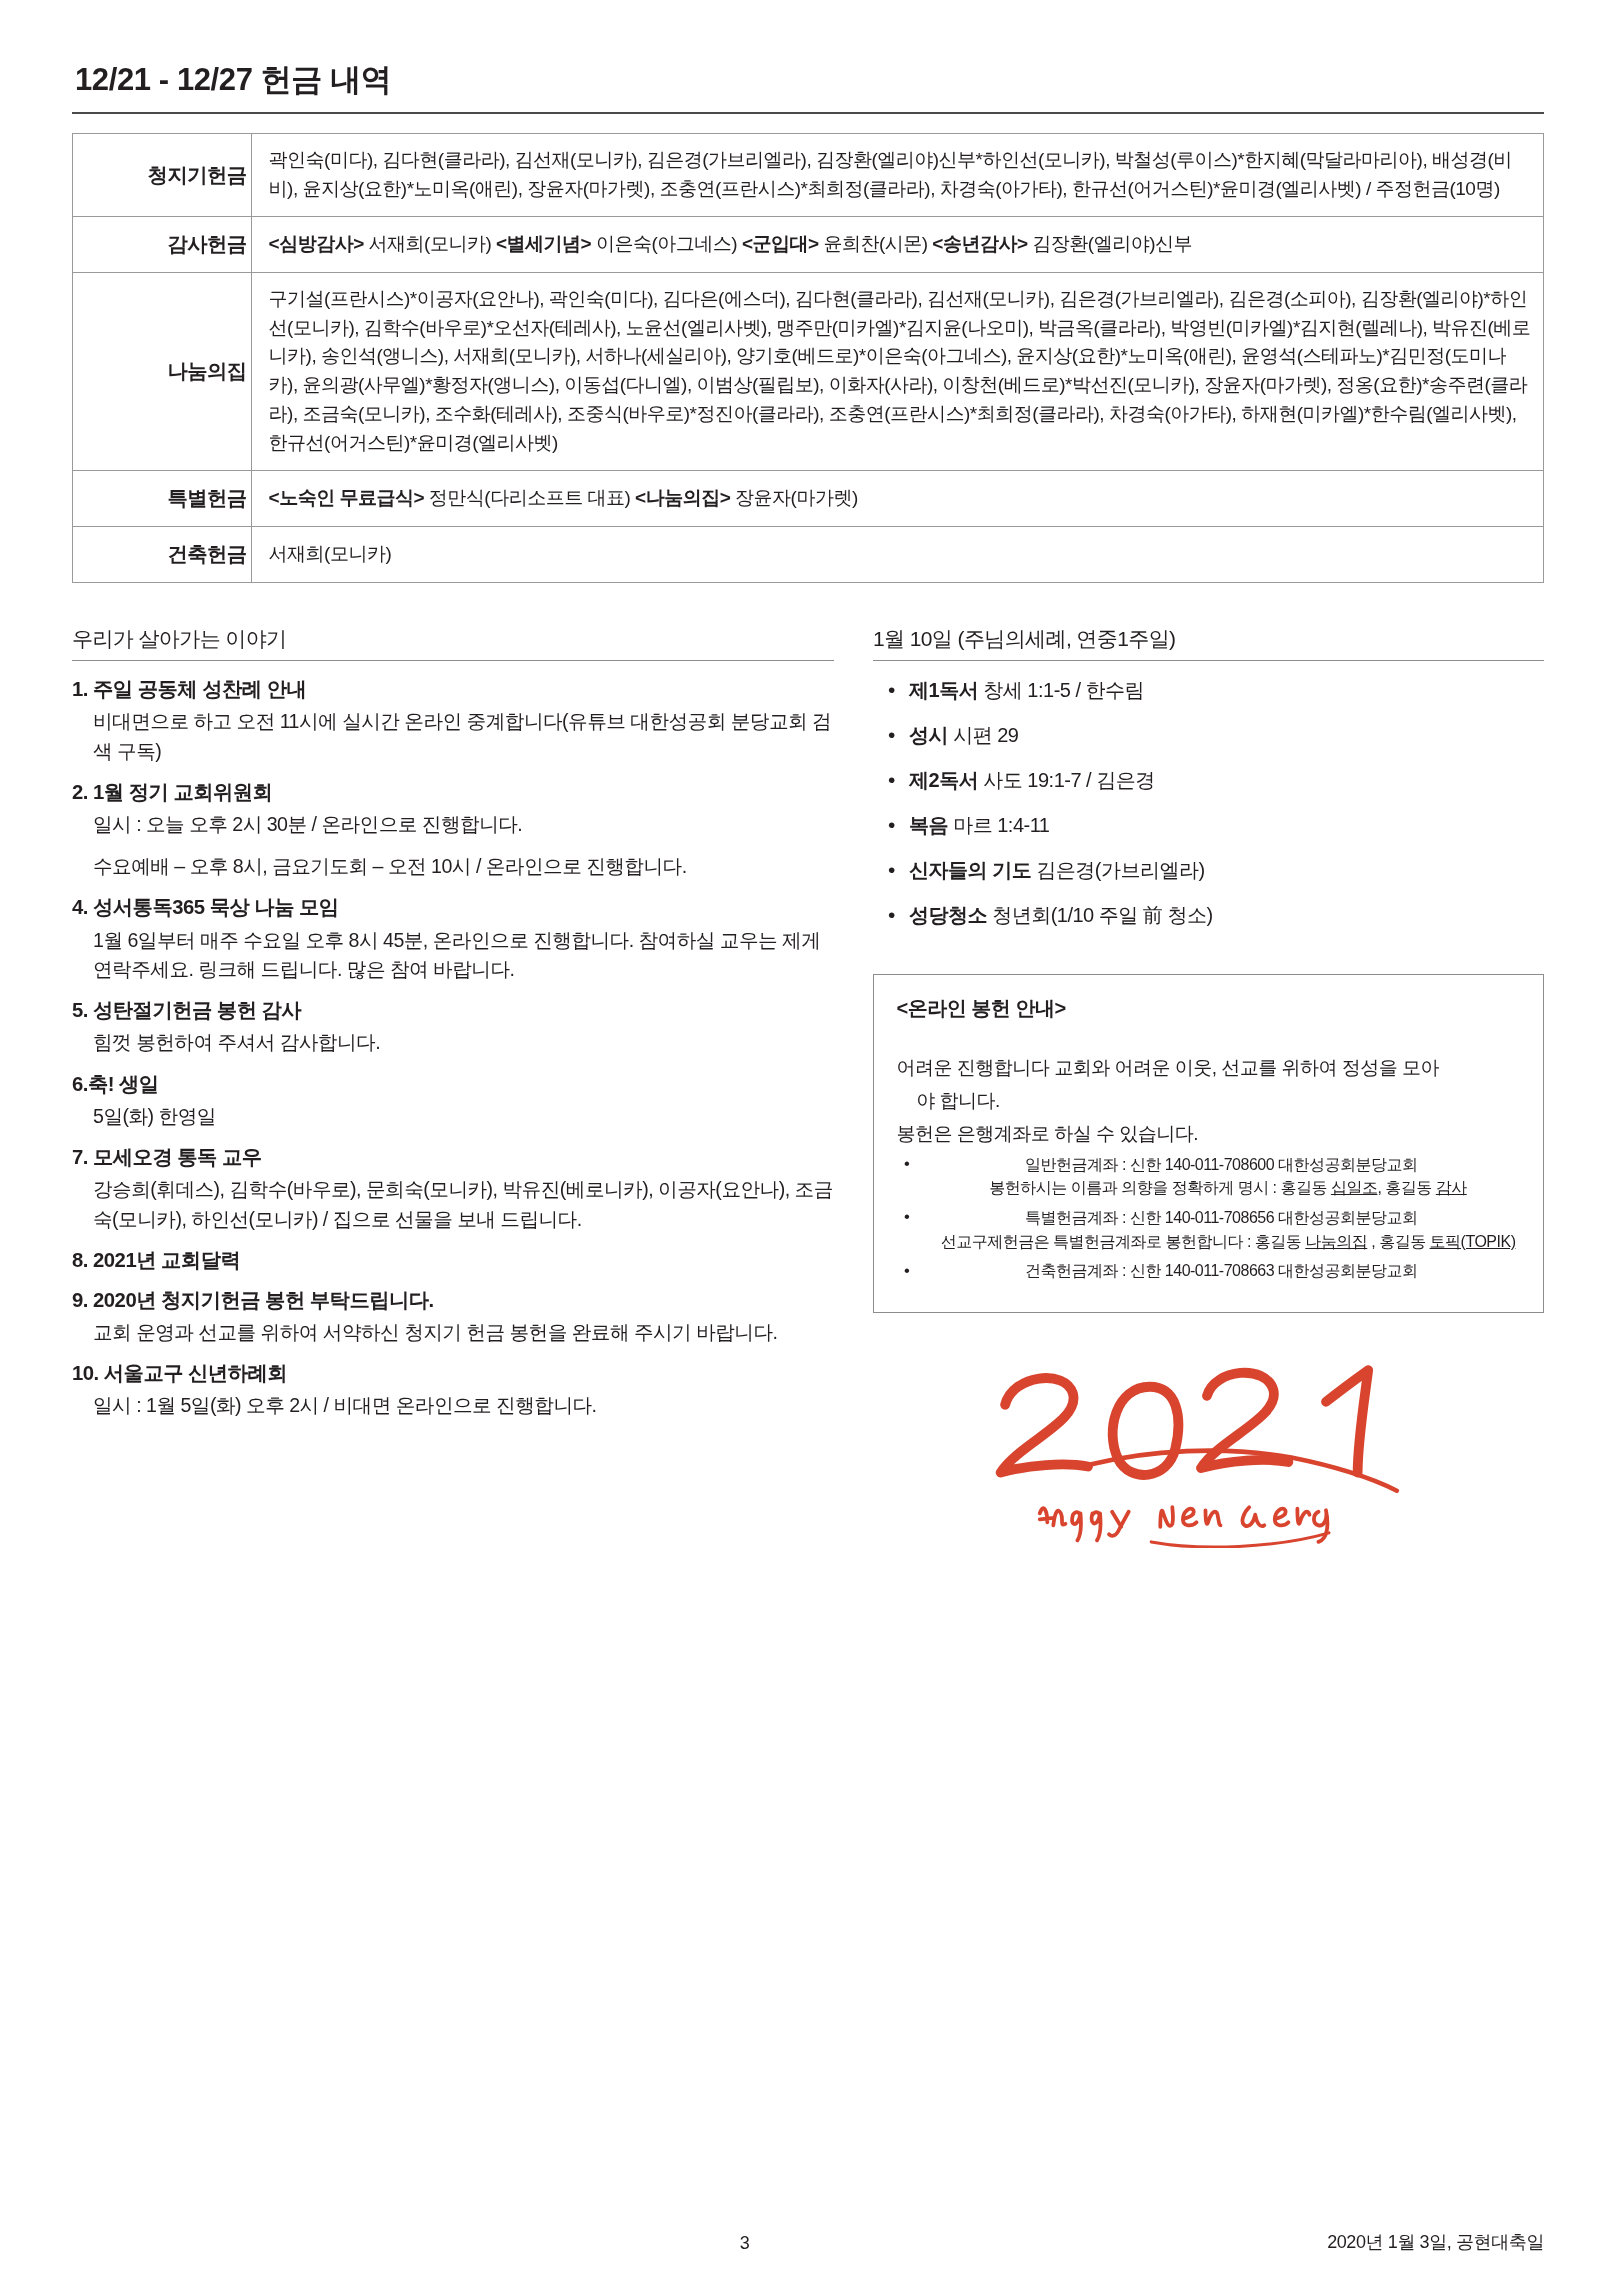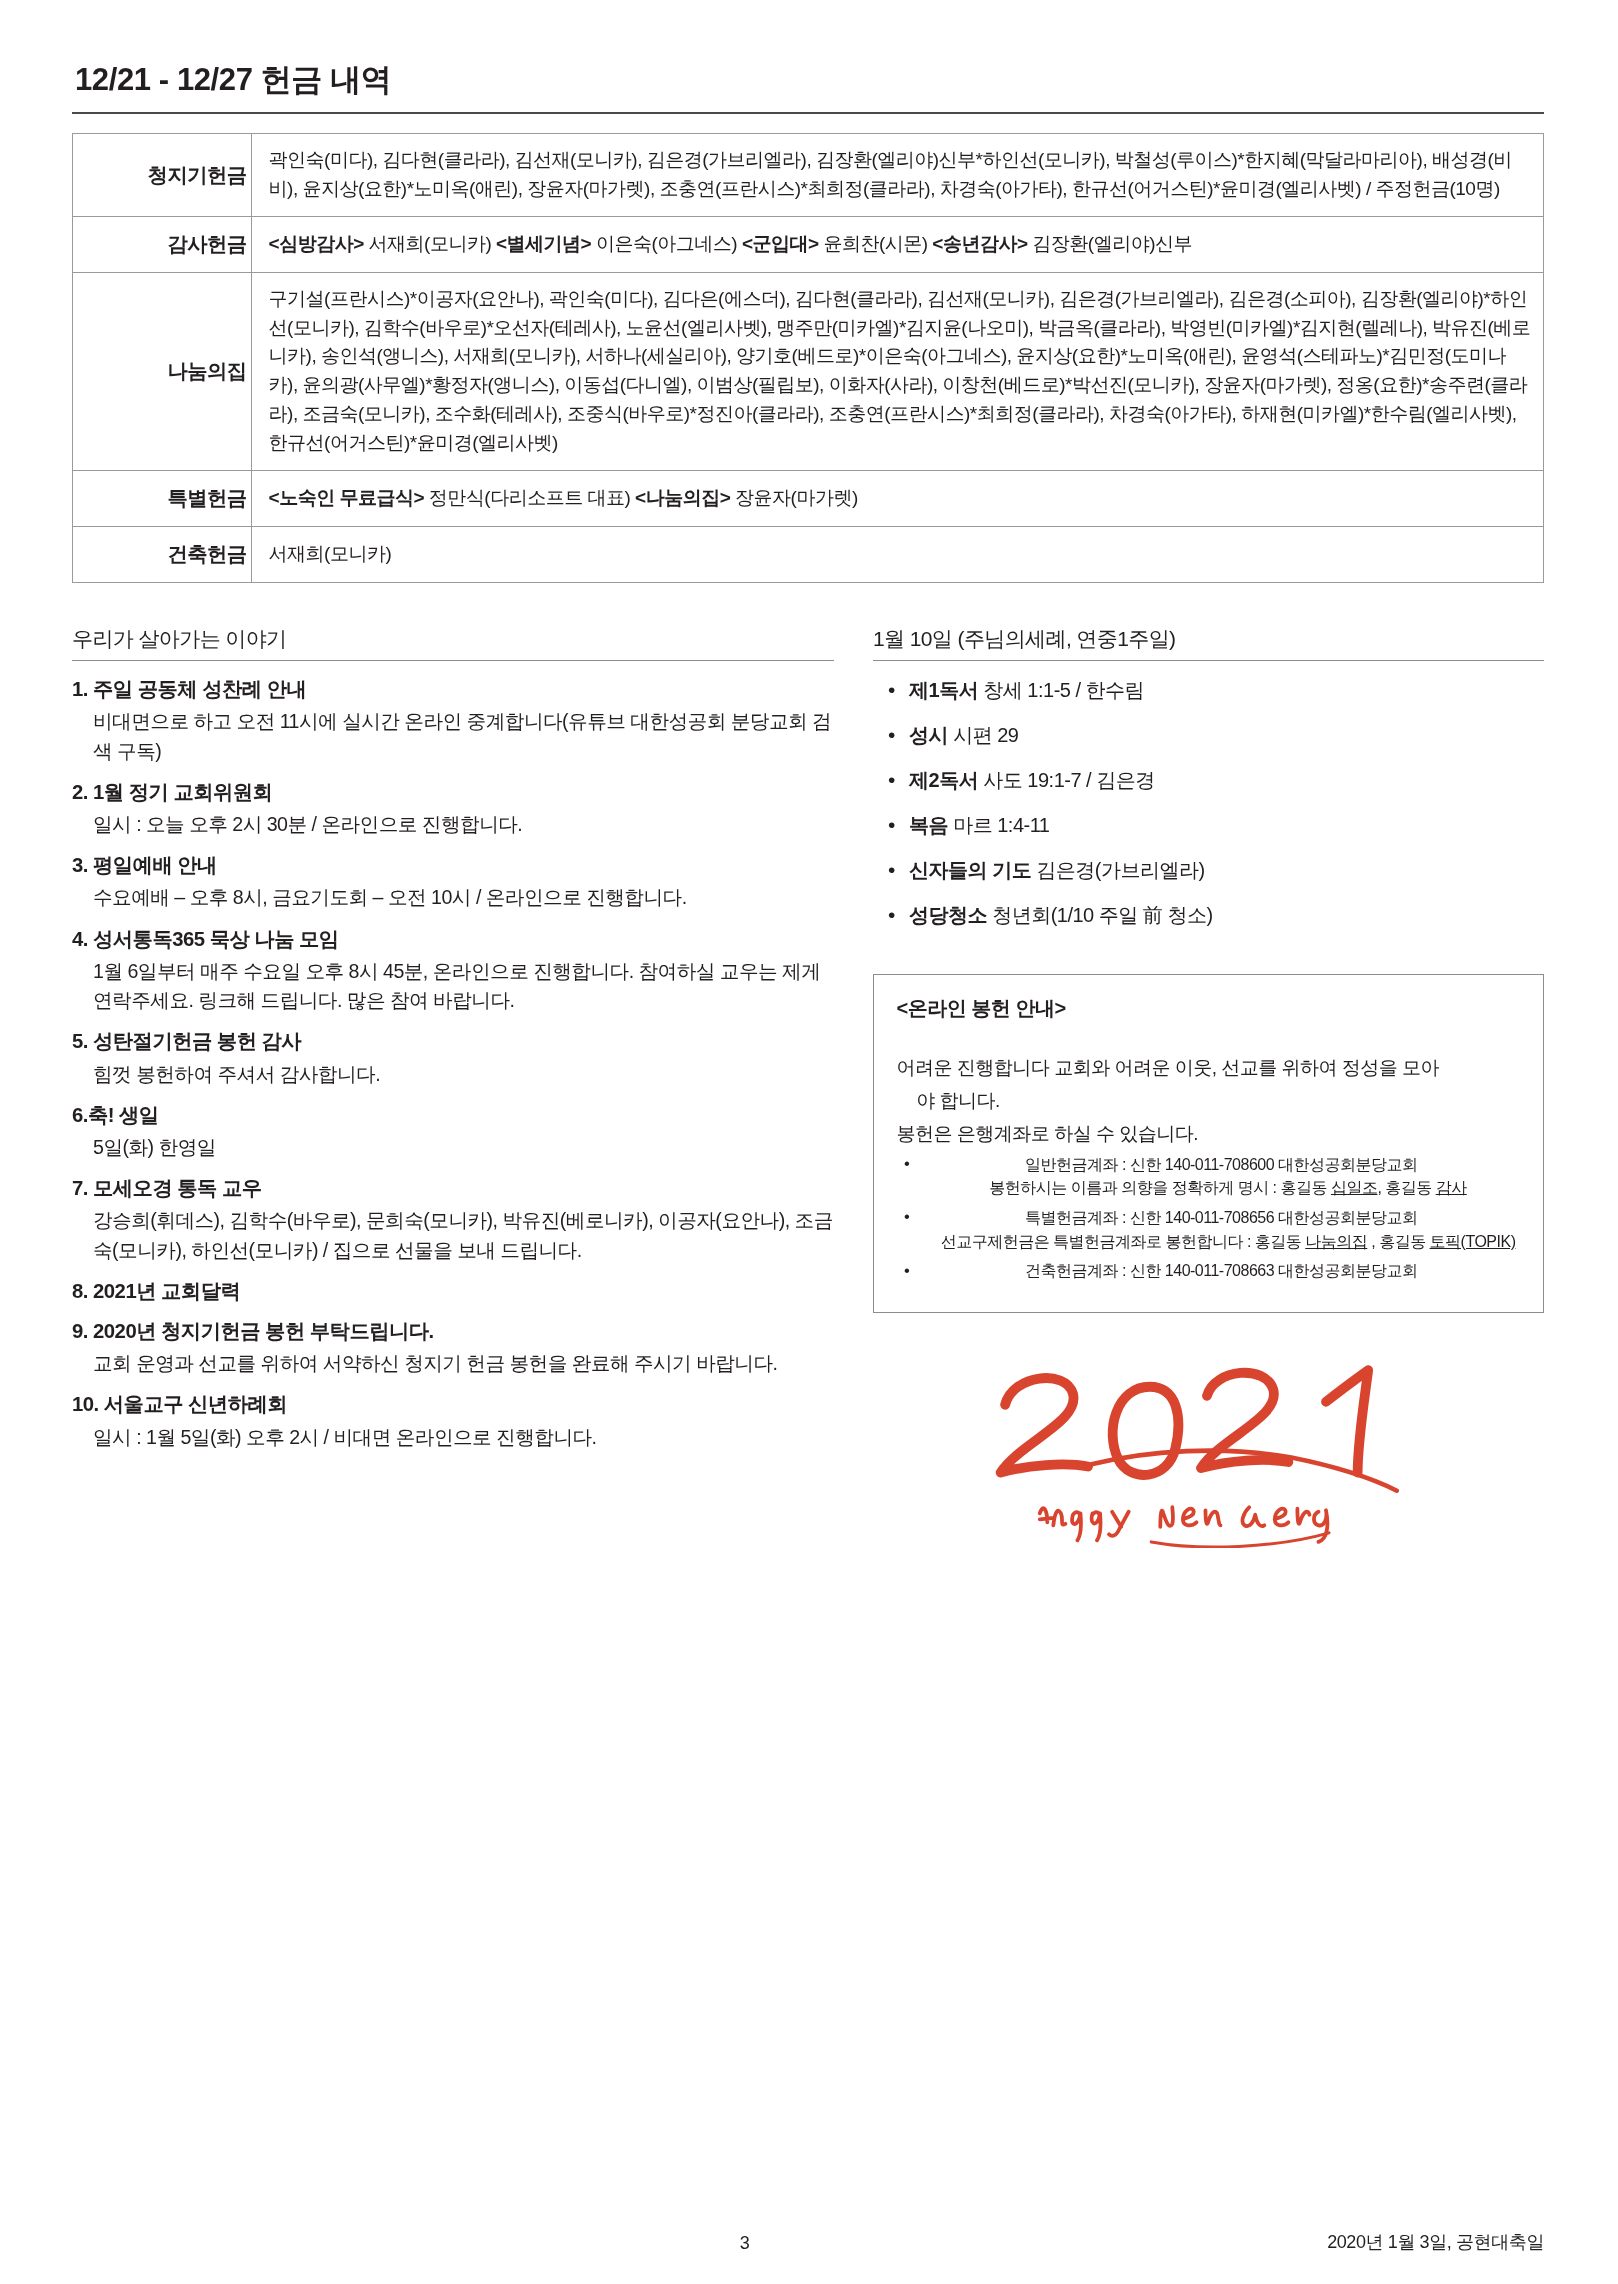--- a/index.html
+++ b/index.html
@@ -250,21 +250,20 @@
 
       <div class="notice">
         <div class="notice-title">1. 주일 공동체 성찬례 안내</div>
         <div class="notice-body">비대면으로 하고 오전 11시에 실시간 온라인 중계합니다(유튜브 대한성공회 분당교회 검색 구독)</div>
       </div>
       <div class="notice">
         <div class="notice-title">2. 1월 정기 교회위원회</div>
         <div class="notice-body">일시 : 오늘 오후 2시 30분 / 온라인으로 진행합니다.</div>
       </div>
       <div class="notice">
-        <div class="notice-title">3. 평일예배 안내</div>
         <div class="notice-body">수요예배 – 오후 8시, 금요기도회 – 오전 10시 / 온라인으로 진행합니다.</div>
       </div>
       <div class="notice">
         <div class="notice-title">4. 성서통독365 묵상 나눔 모임</div>
         <div class="notice-body">1월 6일부터 매주 수요일 오후 8시 45분, 온라인으로 진행합니다. 참여하실 교우는 제게 연락주세요. 링크해 드립니다. 많은 참여 바랍니다.</div>
       </div>
       <div class="notice">
         <div class="notice-title">5. 성탄절기헌금 봉헌 감사</div>
         <div class="notice-body">힘껏 봉헌하여 주셔서 감사합니다.</div>
       </div>

